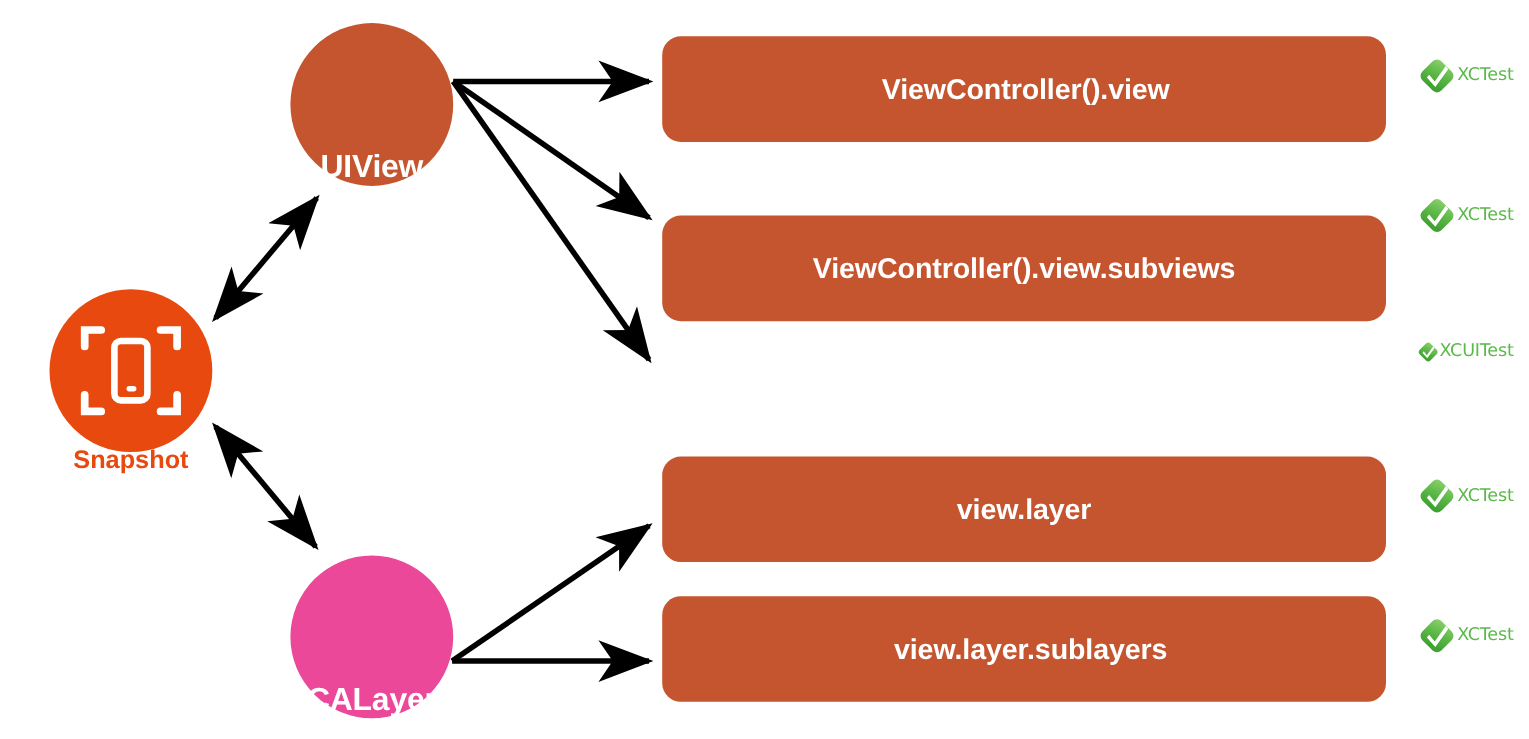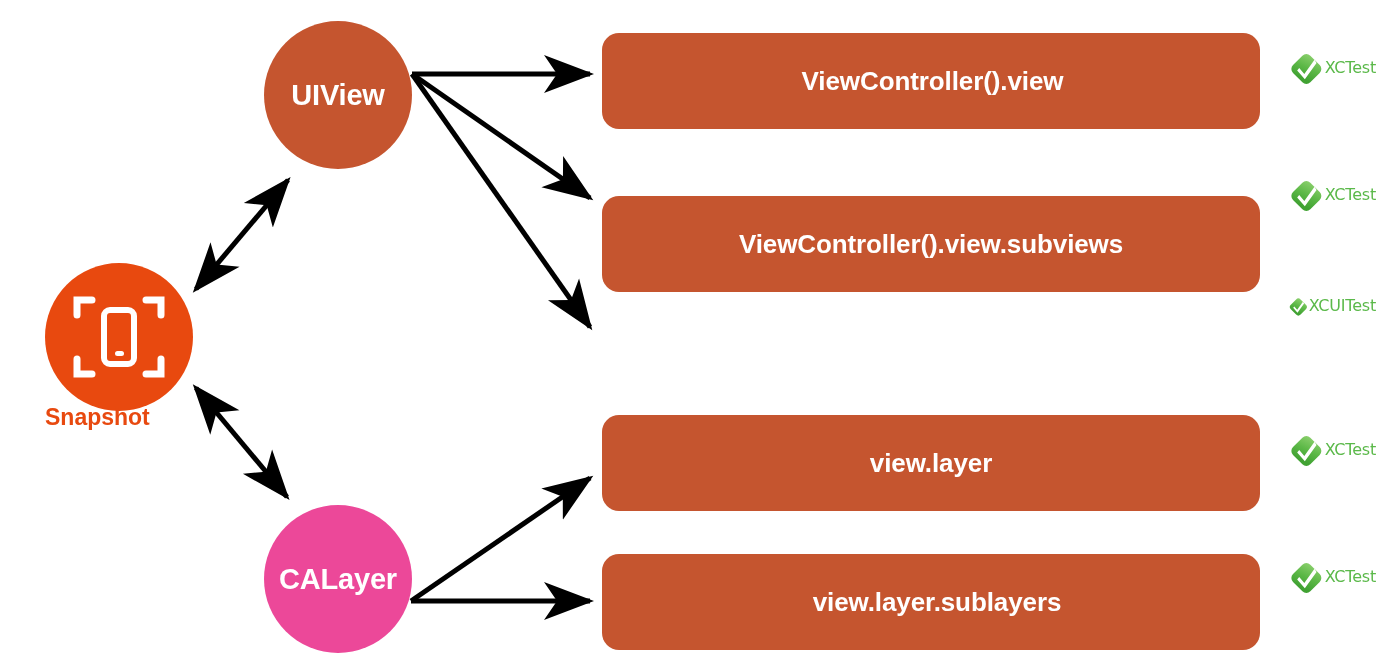--- a/index.html
+++ b/index.html
@@ -22,21 +22,21 @@
     left: 0; top: 0;
     width: 1390px;
     height: 672px;
   }
 
   
   .node-circle {
     position: absolute;
     border-radius: 50%;
     display: flex;
-    align-items: center;
+    align-items: flex-end;
     justify-content: center;
     color: #ffffff;
     font-weight: bold;
     letter-spacing: -0.2px;
   }
   #snapshot-circle {
     left: 45px;
     top: 263px;
     width: 148px;
     height: 148px;
@@ -66,20 +66,21 @@
     top: 50%;
     transform: translate(-50%, -50%);
     width: 96px;
     height: 96px;
   }
   .snapshot-label {
     position: absolute;
     left: 45px;
     top: 404px;
     width: 148px;
+    text-align: center;
     color: #e8490f;
     font-size: 23px;
     font-weight: bold;
   }
 
   
   .box {
     position: absolute;
     left: 602px;
     width: 658px;
@@ -94,34 +95,34 @@
     font-weight: bold;
     letter-spacing: -0.1px;
     text-align: center;
     box-sizing: border-box;
     padding: 0 18px;
   }
   .box-0 { top: 33px; padding-left: 21px; }
   .box-1 { top: 160px; margin-top: 36px; }
   .box-2 { top: 288px; }
   .box-3 { top: 415px; justify-content: center; }
-  .box-4 { top: 554px; padding-left: 30px; }
+  .box-4 { top: 542px; padding-left: 30px; }
 
   
   .badge {
     position: absolute;
     left: 1288px;
     width: 88px;
     display: flex;
     flex-direction: row;
     align-items: center;
   }
   .badge-0 { top: 33px; }
   .badge-1 { top: 160px; }
-  .badge-2 { top: 271px; }
+  .badge-2 { top: 284px; }
   .badge-3 { top: 415px; }
   .badge-4 { top: 542px; }
 
   .badge-mark {
     width: 72px;
     height: 72px;
   }
   .badge-label {
     margin-top: -3px;
     font-size: 16px;

